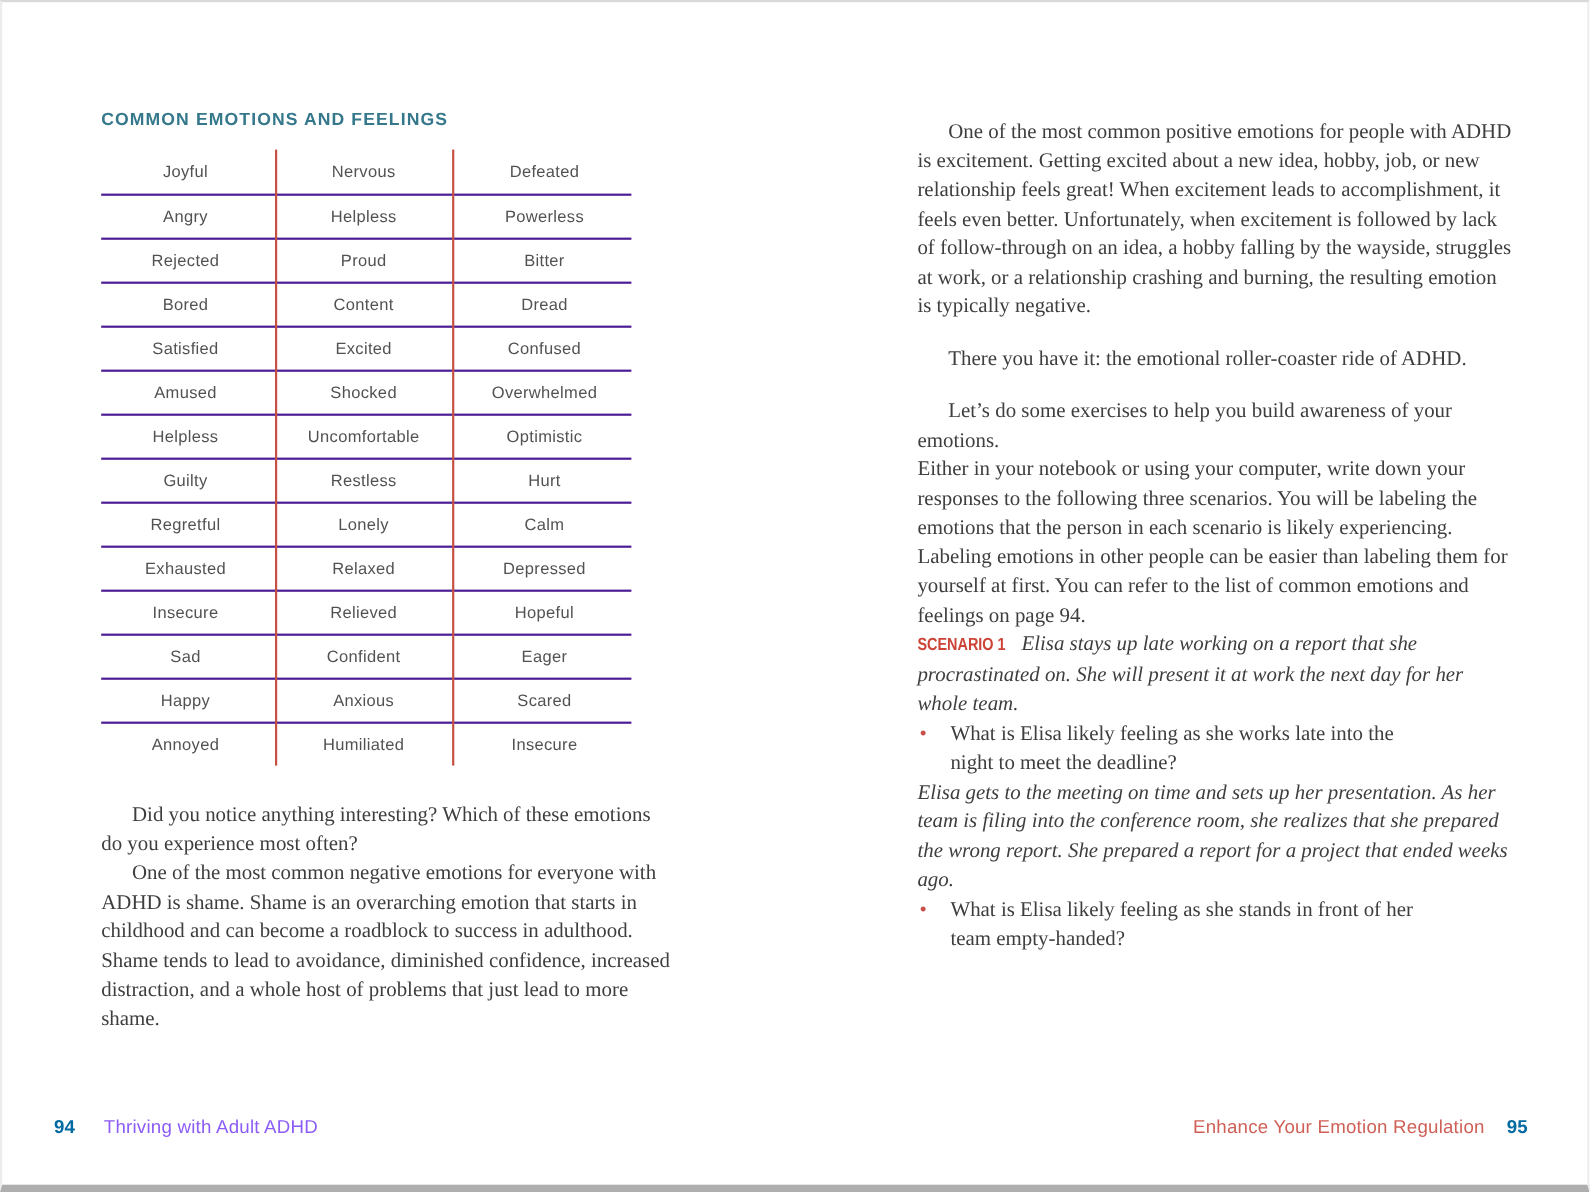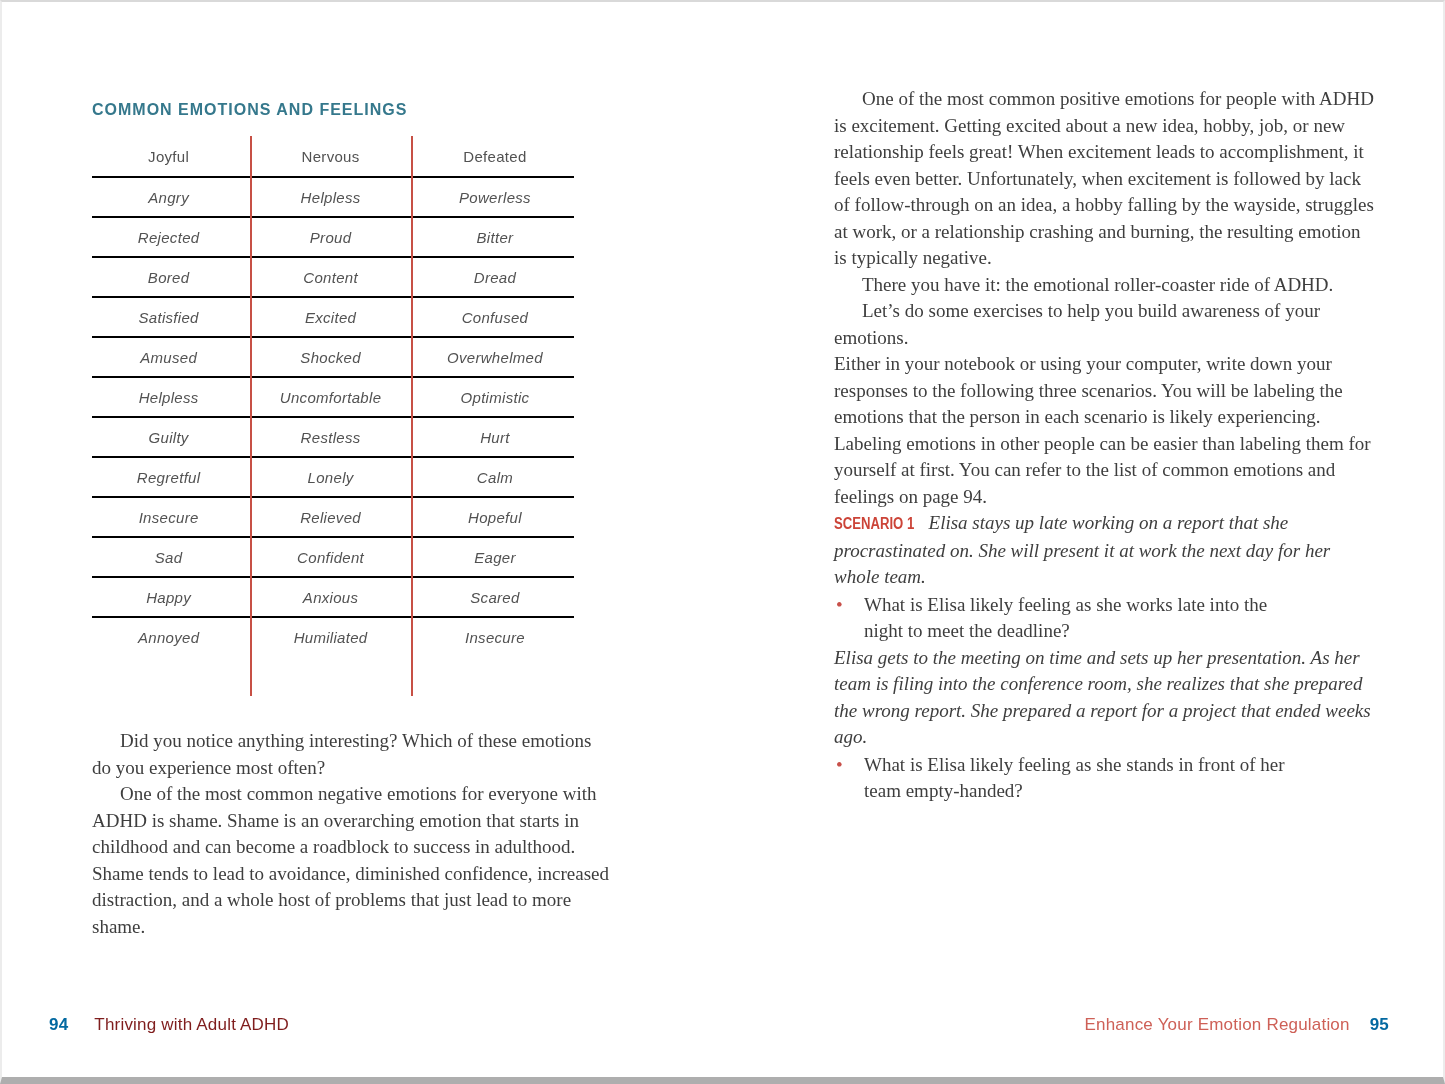--- a/index.html
+++ b/index.html
@@ -24,21 +24,21 @@
   }
   .emotions-table{
     position:absolute;left:90px;top:134px;width:482px;height:560px;
   }
   .vline{position:absolute;top:0;width:2px;height:560px;background:#c75045;}
   .vline-1{left:158px;}
   .vline-2{left:319px;}
   .trow{
     display:flex;height:40px;box-sizing:border-box;align-items:center;
   }
-  .trow + .trow{border-top:2px solid #000000;font-style:italic;}
+  .trow + .trow{border-top:2px solid #4c1d95;}
   .tcell{
     text-align:center;
     font-size:15px;color:#525252;letter-spacing:0.3px;
   }
   .tcell.c1{width:158px;}
   .tcell.c2{width:176px;}
   .tcell.c3{width:163px;}
 
   .left-body{
     position:absolute;left:90px;top:726px;width:520px;
@@ -47,21 +47,21 @@
   }
   .left-body p{margin:0;text-indent:28px;}
 
   
   .right-col{
     position:absolute;left:832px;top:84px;width:540px;
     font-family:"Liberation Serif",serif;
     font-size:19px;line-height:26.5px;color:#3e3e3e;
   }
   .right-col p{margin:0;}
-  .right-col p.indent{text-indent:28px;}
+  .right-col p.indent{text-indent:28px;margin-top:21px;}
 
   .prompt-heading{
     position:relative;
     margin-top:26px;margin-bottom:9px;
     font-family:"Liberation Sans",sans-serif;
     white-space:nowrap;
   }
   .arrow-icon{
     position:absolute;left:-112px;top:0px;width:106px;height:32px;
   }
@@ -105,21 +105,21 @@
 
   
   .footer{
     position:absolute;top:1013px;
     font-family:"Liberation Sans",sans-serif;
     font-size:17px;letter-spacing:0.2px;
   }
   .footer-left{left:47px;}
   .footer-right{right:54px;text-align:right;}
   .pagenum{font-weight:bold;color:#0369a1;}
-  .footer-left .book-title{color:#7f1d1d;margin-left:26px;}
+  .footer-left .book-title{color:#8b5cf6;margin-left:26px;}
   .footer-right .chapter-title{color:#ce6057;margin-right:20px;}
 </style>
 </head>
 <body>
 
 <div class="sheet">
 
   <h2 class="table-title">COMMON EMOTIONS AND FEELINGS</h2>
 
   <div class="emotions-table">
@@ -163,20 +163,25 @@
     </div>
     <div class="trow">
       <div class="tcell c1">Guilty</div>
       <div class="tcell c2">Restless</div>
       <div class="tcell c3">Hurt</div>
     </div>
     <div class="trow">
       <div class="tcell c1">Regretful</div>
       <div class="tcell c2">Lonely</div>
       <div class="tcell c3">Calm</div>
+    </div>
+    <div class="trow">
+      <div class="tcell c1">Exhausted</div>
+      <div class="tcell c2">Relaxed</div>
+      <div class="tcell c3">Depressed</div>
     </div>
     <div class="trow">
       <div class="tcell c1">Insecure</div>
       <div class="tcell c2">Relieved</div>
       <div class="tcell c3">Hopeful</div>
     </div>
     <div class="trow">
       <div class="tcell c1">Sad</div>
       <div class="tcell c2">Confident</div>
       <div class="tcell c3">Eager</div>

